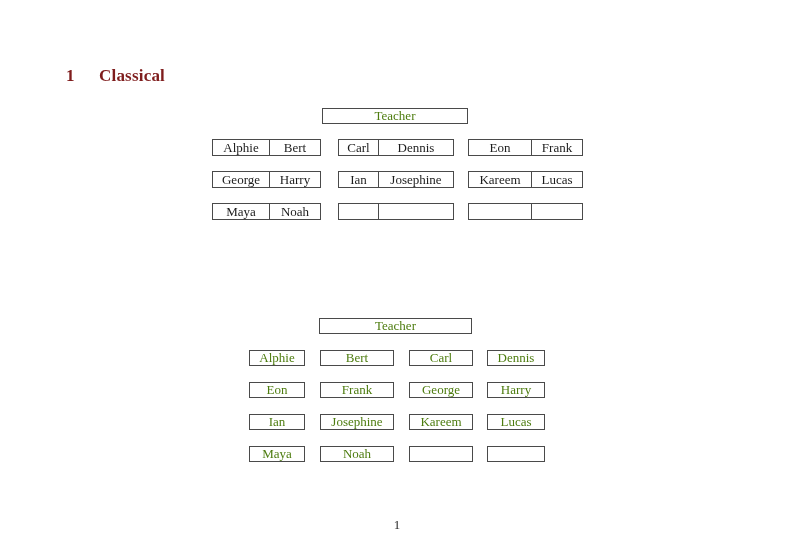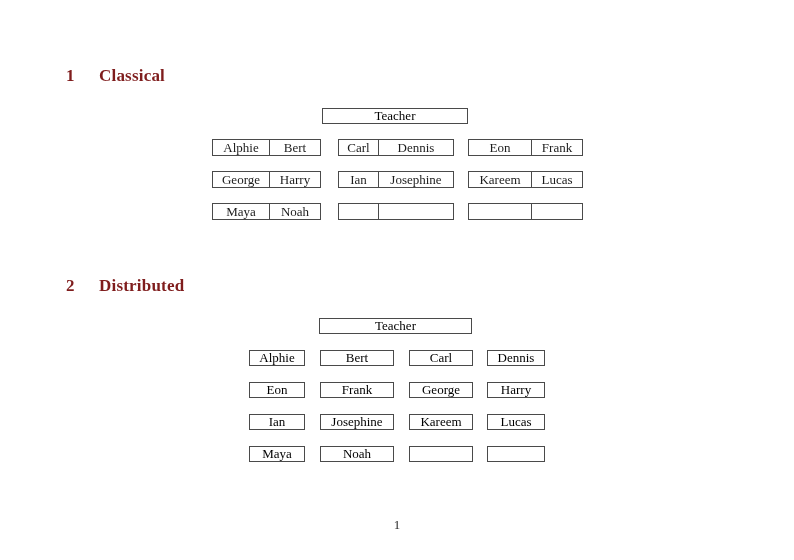--- a/index.html
+++ b/index.html
@@ -36,21 +36,21 @@
 
   
   .box {
     position: absolute;
     box-sizing: border-box;
     border: 1px solid #4a4a4a;
     display: flex;
     align-items: center;
     justify-content: center;
     font-size: 13px;
-    color: #000000;
+    color: #4d7c0f;
     background: #ffffff;
     white-space: nowrap;
     overflow: hidden;
   }
 
   
   #c-teacher { left: 322px; top: 108px; width: 146px; height: 16px; }
   #d-teacher { left: 319px; top: 318px; width: 153px; height: 16px; }
 
   
@@ -150,23 +150,20 @@
   </div>
   <div class="c-desk c-colB c-row2">
     <span class="seat seat0"></span>
     <span class="seat seat1"></span>
   </div>
   <div class="c-desk c-colC c-row2">
     <span class="seat seat0"></span>
     <span class="seat seat1"></span>
   </div>
 
-  <h2 class="heading" id="heading-distributed">
-    <span class="sec-num">2</span><span class="sec-title">Distributed</span>
-  </h2>
 
   <div class="box" id="d-teacher">
     <span>Teacher</span>
   </div>
 
   <div class="box d-box d-col0 d-row0">
     <span>Alphie</span>
   </div>
   <div class="box d-box d-col1 d-row0">
     <span>Bert</span>

